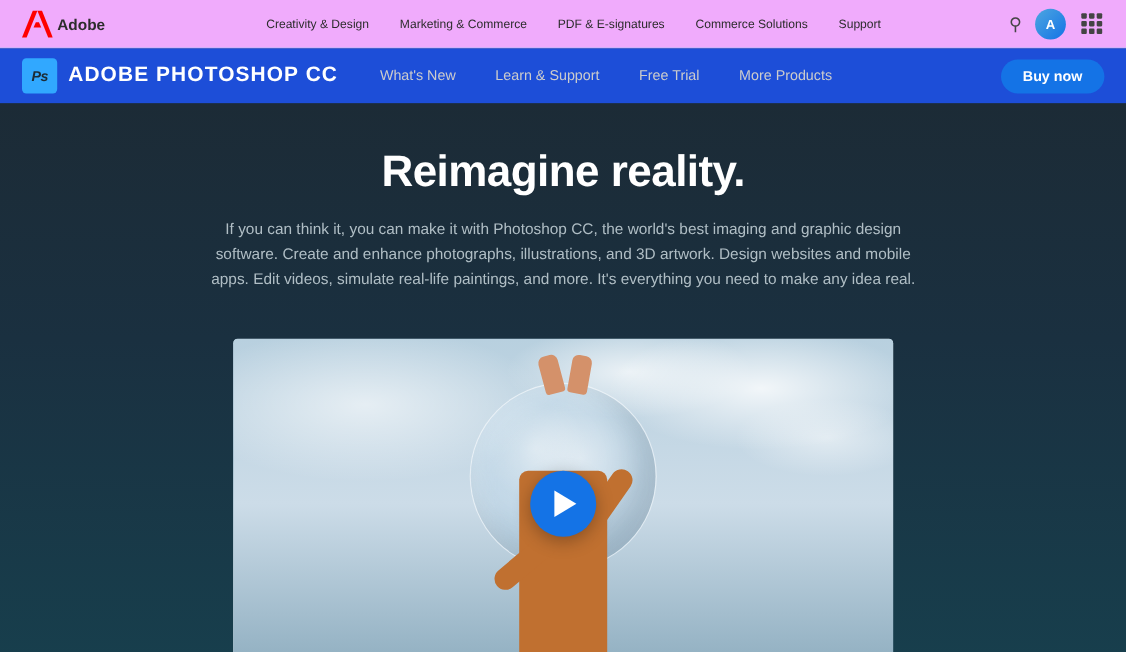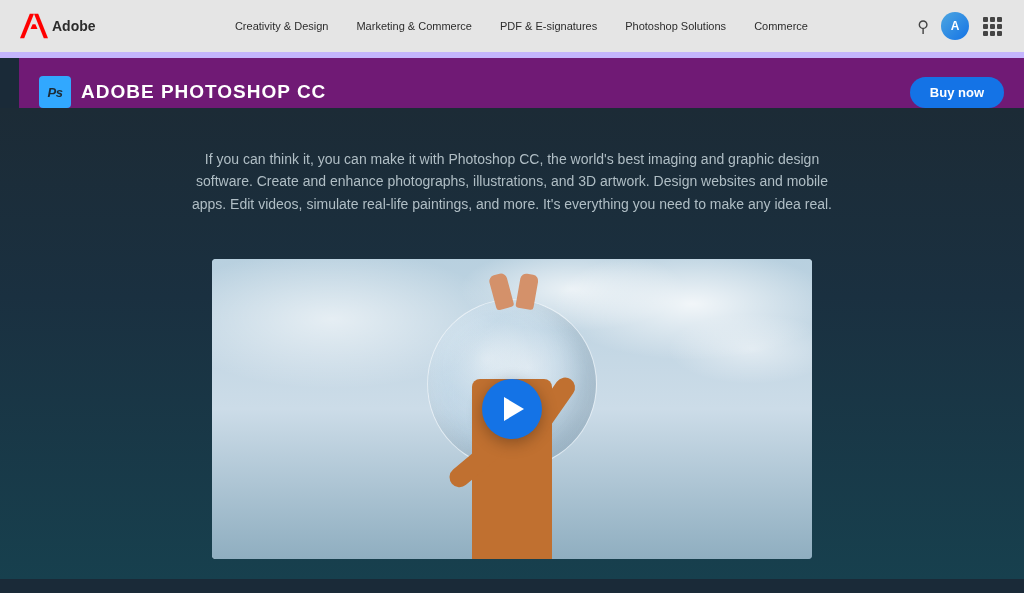--- a/index.html
+++ b/index.html
@@ -1,25 +1,25 @@
 <!DOCTYPE html>
 <html><head>
   <meta charset="utf-8">
   <style>
     * { margin: 0; padding: 0; box-sizing: border-box; }
     body { font-family: 'Adobe Clean', 'Source Sans Pro', Arial, sans-serif; background: #1a2a38; width: 1024px; height: 593px; overflow: hidden; }
 
     
     #top-nav {
-      background: #e5e5e5;
-      height: 58px;
+      background: #f0abfc;
+      height: 44px;
       display: flex;
       align-items: center;
       padding: 0 20px;
-      border-bottom: 6px solid #c4b5fd;
+      border-bottom: 1px solid #c4b5fd;
     }
     #top-nav .adobe-logo {
       display: flex;
       align-items: center;
       margin-right: 30px;
     }
     #top-nav .adobe-logo svg { width: 28px; height: 28px; }
     #top-nav .nav-links {
       display: flex;
       gap: 28px;
@@ -47,27 +47,26 @@
     .apps-grid {
       display: grid; grid-template-columns: repeat(3,5px); gap: 2px;
       cursor: pointer; padding: 2px;
     }
     .apps-grid span {
       width: 5px; height: 5px; background: #444; border-radius: 1px;
     }
 
     
     #product-nav {
-      background: #701a75;
+      background: #1d4ed8;
       height: 50px;
       display: flex;
-      align-items: flex-end;
+      align-items: center;
       padding: 0 20px;
       gap: 0;
-      margin-left: 19px;
     }
     .ps-logo-wrap {
       display: flex;
       align-items: center;
       gap: 10px;
       margin-right: 20px;
     }
     .ps-icon {
       width: 32px; height: 32px;
       background: #31a8ff;
@@ -269,22 +268,22 @@
       <path d="M0 26L10.5 0H15L4.5 26H0Z" fill="#FF0000"></path>
       <path d="M30 26L19.5 0H15L25.5 26H30Z" fill="#FF0000"></path>
       <path d="M11.25 16.25H18.75L16.5 11H13.5L11.25 16.25Z" fill="#FF0000"></path>
     </svg>
     <span style="font-size:14px;font-weight:700;color:#2c2c2c;margin-left:4px;">Adobe</span>
   </div>
   <div class="nav-links">
     <a href="#">Creativity &amp; Design</a>
     <a href="#">Marketing &amp; Commerce</a>
     <a href="#">PDF &amp; E-signatures</a>
-    <a href="#">Photoshop Solutions</a>
-    <a href="#">Commerce</a>
+    <a href="#">Commerce Solutions</a>
+    <a href="#">Support</a>
   </div>
   <div class="nav-right">
     <span class="search-icon-top">⚲</span>
     <div class="avatar">A</div>
     <div class="apps-grid">
       <span></span>
         <span></span>
         <span></span>
       <span></span>
         <span></span>
@@ -294,24 +293,31 @@
         <span></span>
     </div>
   </div>
 </nav>
 
 <nav id="product-nav">
   <div class="ps-logo-wrap">
     <div class="ps-icon">Ps</div>
     <span class="ps-product-name">ADOBE PHOTOSHOP CC</span>
   </div>
+  <div class="product-nav-links">
+    <a href="#">What's New</a>
+    <a href="#">Learn &amp; Support</a>
+    <a href="#">Free Trial</a>
+    <a href="#">More Products</a>
+  </div>
   <button class="buy-now-btn">Buy now</button>
 </nav>
 
 <section id="hero">
+  <h1>Reimagine reality.</h1>
   <p>If you can think it, you can make it with Photoshop CC, the world's best imaging and graphic design software. Create and enhance photographs, illustrations, and 3D artwork. Design websites and mobile apps. Edit videos, simulate real-life paintings, and more. It's everything you need to make any idea real.</p>
 
   <div id="video-area">
     <div class="cloud-layer"></div>
 
     <div class="sphere">
       <div class="sphere-inner"></div>
     </div>
 
     <div class="hands">

